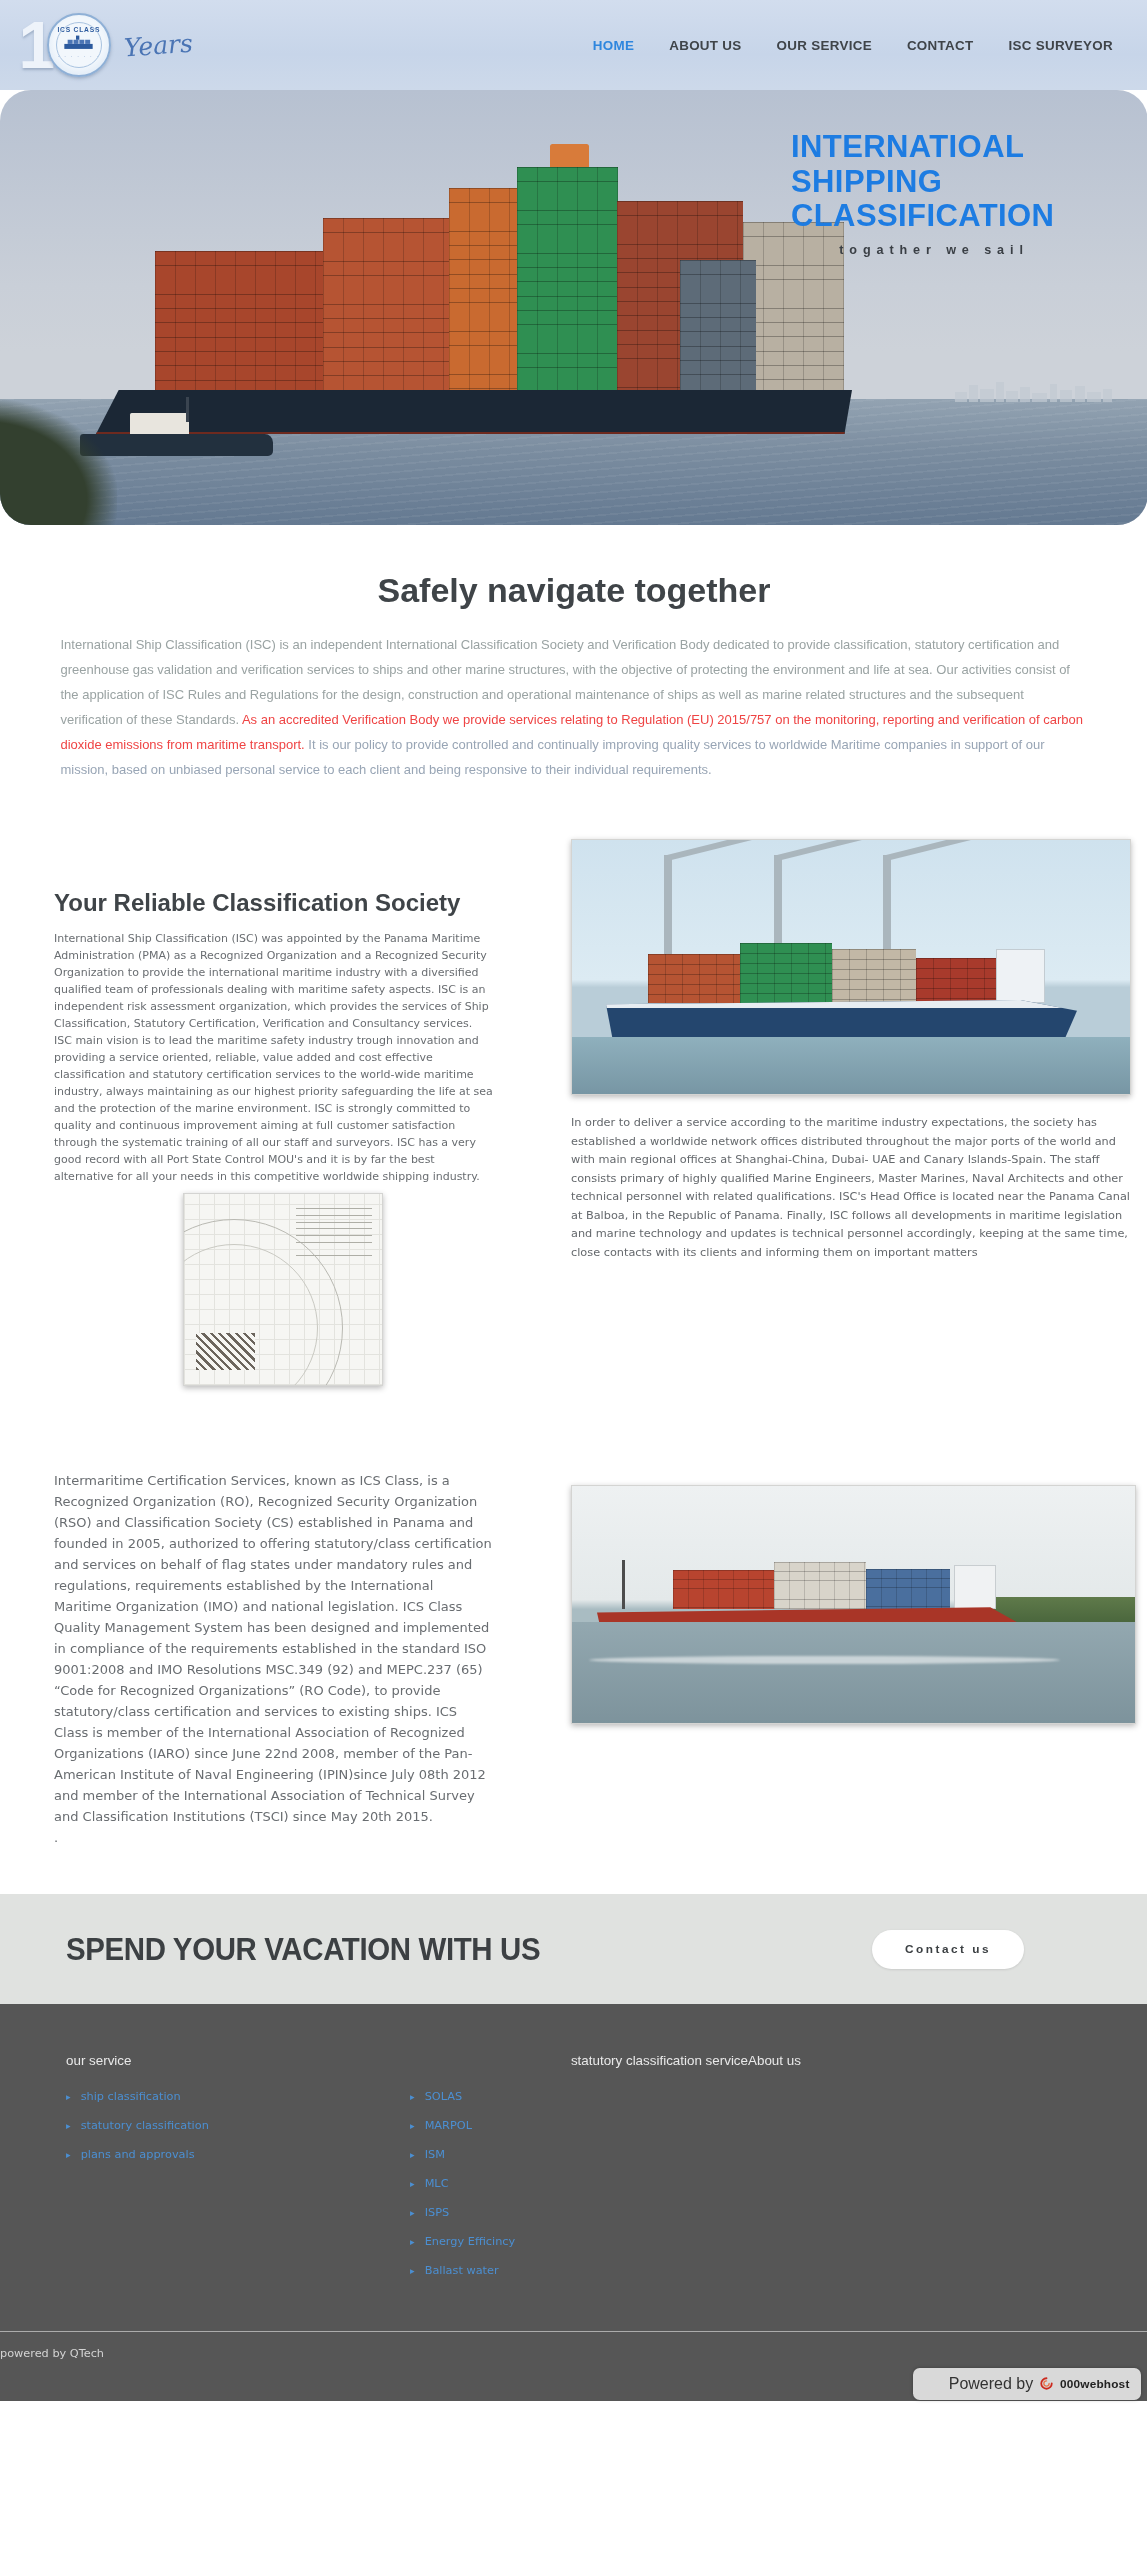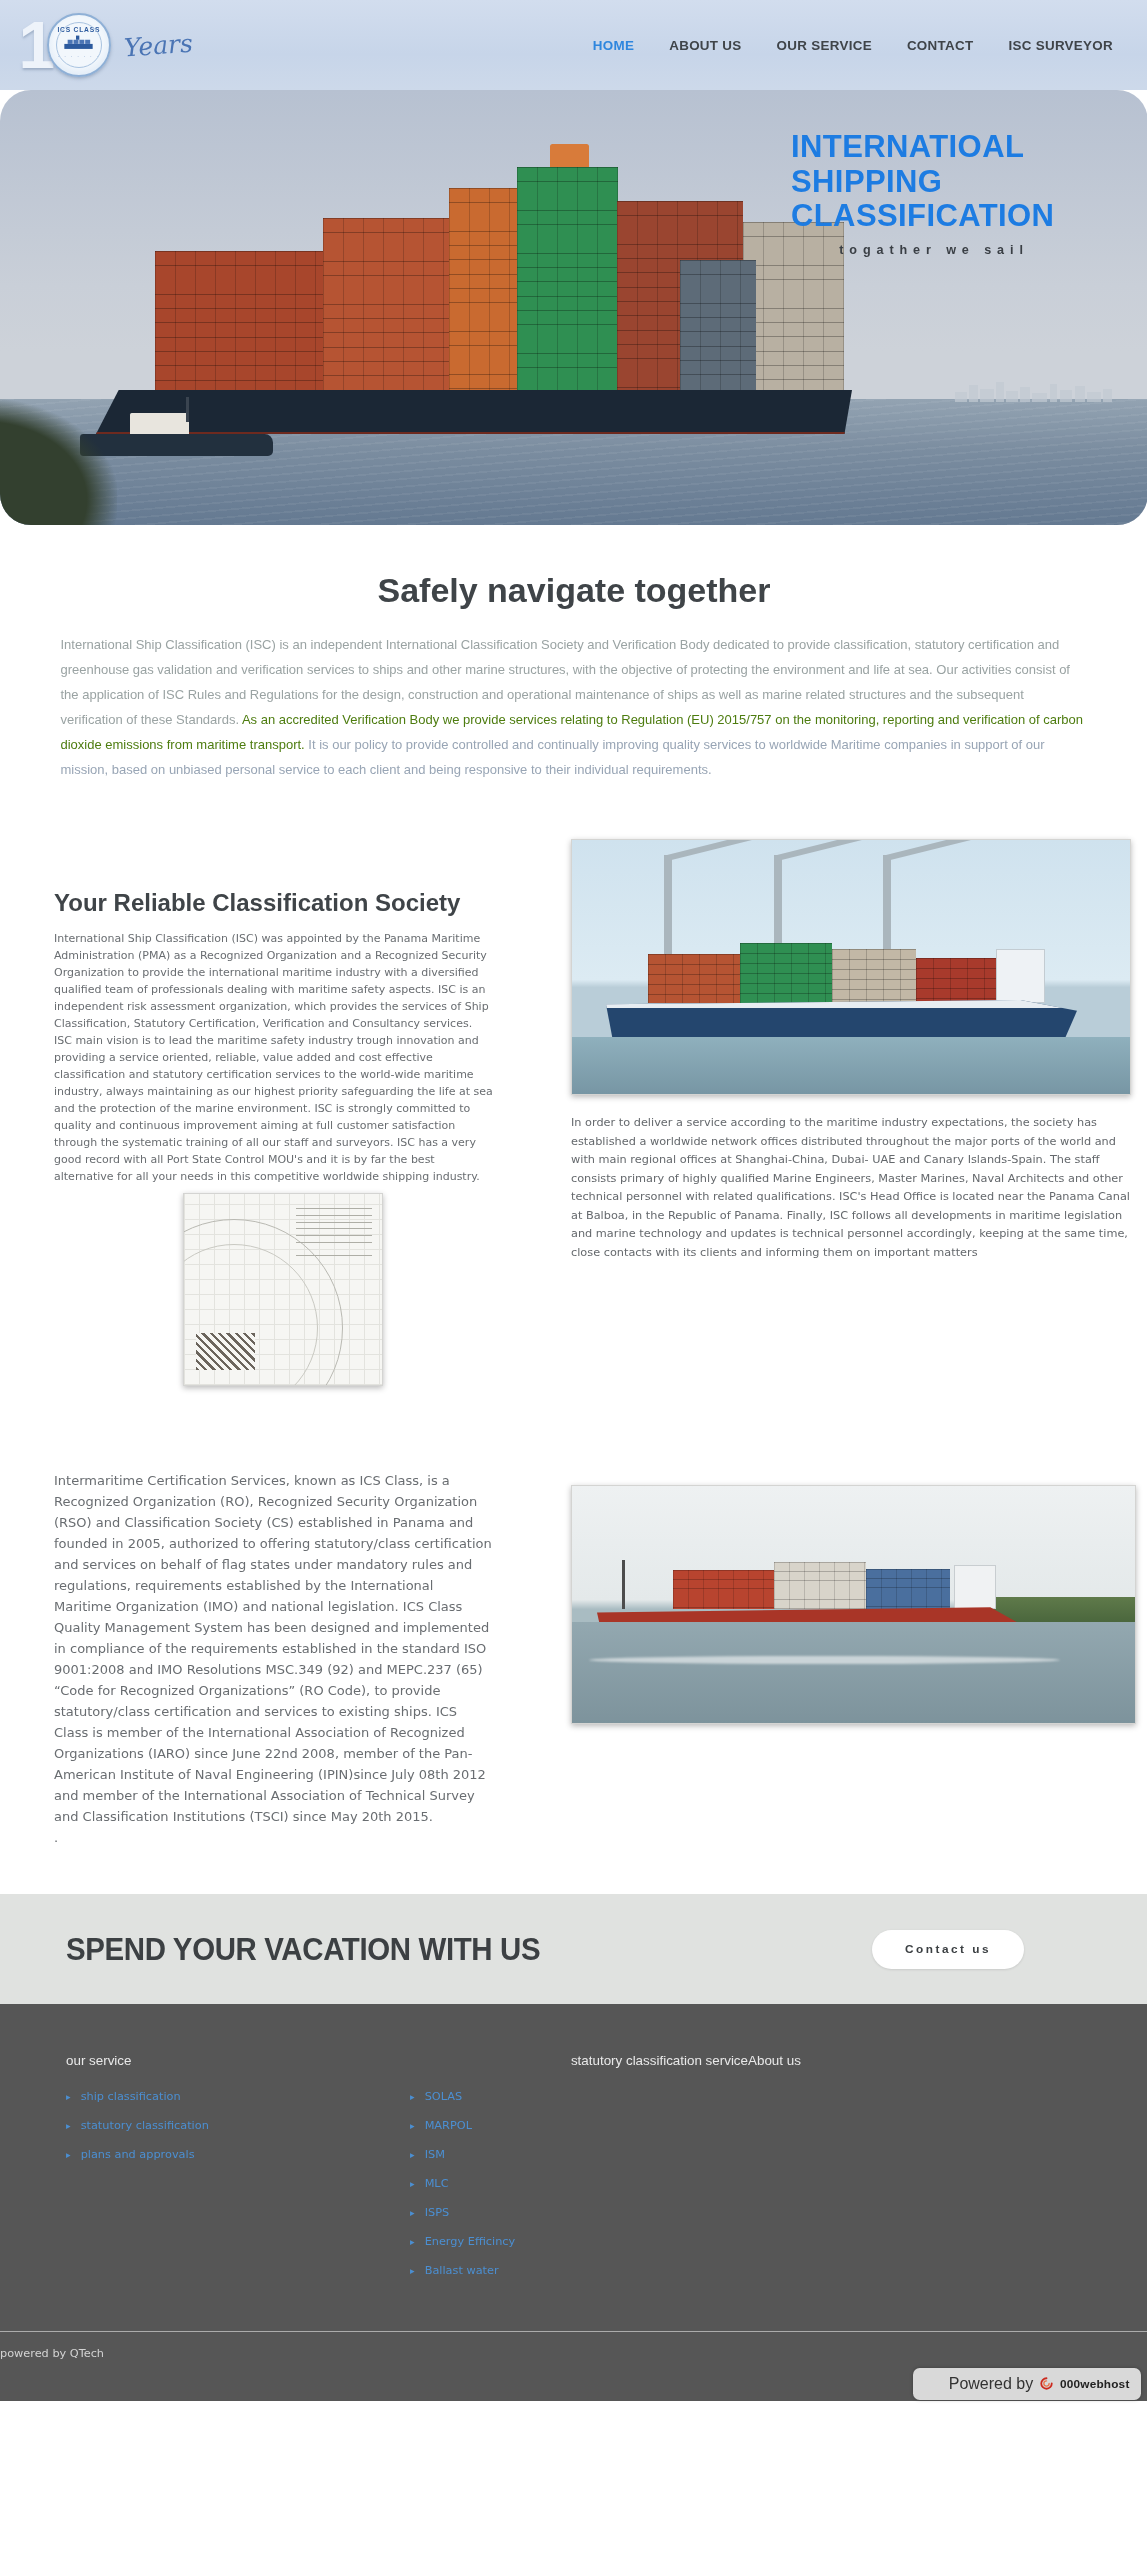--- a/index.html
+++ b/index.html
@@ -72,21 +72,21 @@
   .tug-cabin { position:absolute; left:50px; bottom:20px; width:59px; height:23.5px; background:#e8e5de; border-radius:1.7px; }
   .tug-mast { position:absolute; left:106px; bottom:34px; width:3.4px; height:25px; background:#3a4450; }
   .hero-title { position:absolute; left:791px; top:40px; width:336px; }
   .hero-title h1 { color:#1d7ce2; font-size:31px; line-height:1.12; letter-spacing:0.4px; font-weight:bold; }
   .hero-tagline { margin-top:8.4px; text-align:center; width:286px; color:#3a3f45; font-size:12.6px; font-weight:bold; letter-spacing:5.9px; }
 
   
   .intro { padding-top:46px; }
   .intro h1 { text-align:center; font-size:34px; color:#3f4448; font-weight:bold; }
   .intro-para { width:1027px; margin:22px auto 0; font-size:13px; line-height:25px; color:#9aa3a3; }
-  .intro-para .blue { color:#4d7c0f; }
+  .intro-para .blue { color:#ef4444; }
   .intro-para .tail { color:#98a5b5; }
 
   
   .cols { display:grid; grid-template-columns:439px 560px; column-gap:78px; width:1077px; margin-left:54px; }
   .cols-1 { margin-top:57px; }
   .left h2 { margin-top:50px; font-size:24px; line-height:1.18; color:#3f4448; font-weight:bold; }
   .col-text { font-family:"DejaVu Sans", sans-serif; color:#696d71; }
   .reliable-text { margin-top:12.6px; font-size:11px; line-height:17px; }
   .network-text { margin-top:19.3px; font-size:11.3px; line-height:18.5px; color:#64686c; }
   .inter-text { font-size:13px; line-height:21px; white-space:pre-line; }

